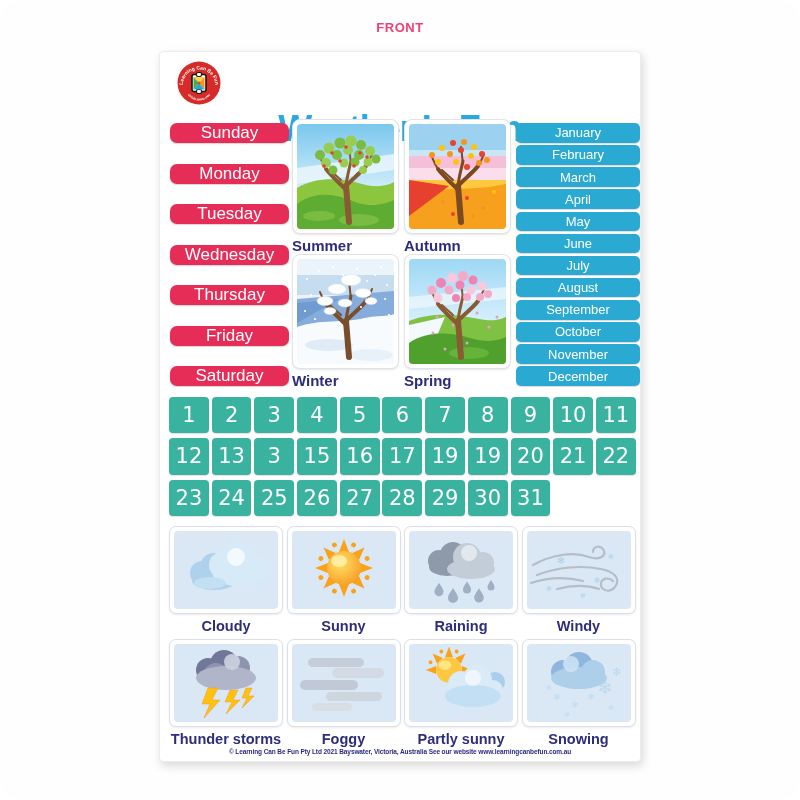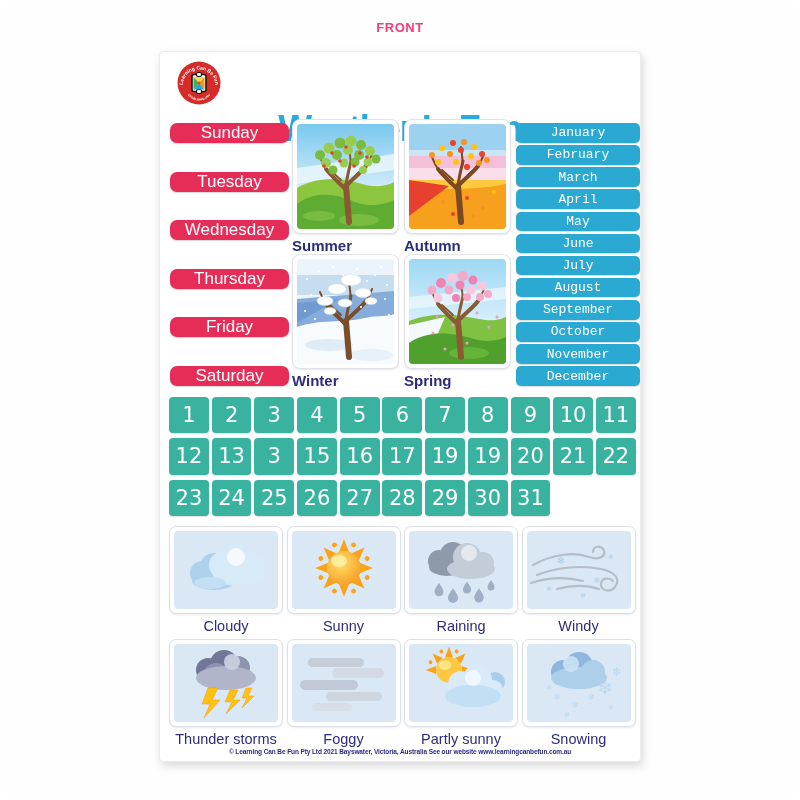--- a/index.html
+++ b/index.html
@@ -8,21 +8,21 @@
         font-family:"Liberation Sans",sans-serif;border-radius:22px;}
   .front-label{position:absolute;top:20px;left:0;right:0;text-align:center;
       font-size:13px;font-weight:bold;letter-spacing:.5px;color:#F23F76;}
   .poster{position:absolute;left:159px;top:51px;width:482px;height:711px;background:#ffffff;
       border:1px solid #ececec;border-radius:4px;box-shadow:2px 4px 10px rgba(0,0,0,.15);}
   .logo{position:absolute;left:17px;top:9px;width:44px;height:44px;}
   .title{position:absolute;left:0;right:0;top:56px;text-align:center;font-size:36px;
       font-weight:bold;letter-spacing:-1px;color:#2AA9E1;}
   .col-list{position:absolute;display:flex;flex-direction:column;justify-content:space-between;}
   .days-list{left:10px;top:71px;width:119px;height:263px;}
-  .months-list{left:356px;top:71px;width:124px;height:263px;font-family:Liberation Mono, monospace;}
+  .months-list{left:356px;top:71px;width:124px;height:263px;}
   .day-btn{height:20px;border-radius:7px;background:#E62D58;color:#fff;display:flex;
       align-items:center;justify-content:center;font-size:17px;
       box-shadow:0 1px 1.5px rgba(0,0,0,.18);}
   .month-btn{height:19.5px;border-radius:5px;background:#2AA9D2;color:#fff;display:flex;
       align-items:center;justify-content:center;font-size:13px;
       box-shadow:0 1px 1px rgba(0,0,0,.15);}
   .season-card{position:absolute;width:107px;height:115px;background:#fff;
       border:1px solid #E2E3E8;border-radius:8px;padding:4px;
       box-shadow:0 1px 2px rgba(0,0,0,.10);}
   .scene{width:100%;height:100%;border-radius:4px;overflow:hidden;}
@@ -33,21 +33,21 @@
       column-gap:2.9px;row-gap:5px;}
   .date-tile{width:39.8px;height:36.3px;background:#39B2A0;border-radius:4px;color:#fff;
       display:flex;align-items:center;justify-content:center;font-size:21px;
       font-family:"DejaVu Sans",sans-serif;box-shadow:0 1px 1px rgba(0,0,0,.12);}
   .weather-card{position:absolute;width:114px;height:88px;background:#fff;
       border:1px solid #DCDFE8;border-radius:7px;padding:4px;
       box-shadow:0 1px 2px rgba(0,0,0,.08);}
   .wbg{width:100%;height:100%;background:#DAE8F6;border-radius:4px;overflow:hidden;}
   .wbg svg{display:block;width:100%;height:100%;}
   .weather-label{position:absolute;width:114px;text-align:center;font-size:14.5px;
-      font-weight:normal;color:#2D2D7B;}
+      font-weight:bold;color:#2D2D7B;}
   .footer{position:absolute;left:0;right:0;top:696px;text-align:center;font-size:6.5px;
       font-weight:bold;color:#2B2B85;letter-spacing:-.1px;}
 </style>
 </head>
 <body>
 
 <div class="page">
   <div class="front-label">FRONT</div>
 
   <div class="poster">
@@ -74,20 +74,21 @@
         <polygon points="16.5,28.5 27.5,28.5 22,22" fill="#29A9D2"></polygon>
         <circle cx="22" cy="22" r="1.6" fill="#E8432E"></circle>
       </svg>
     </div>
 
     <div class="title">Weather Is Fun</div>
 
     <div class="col-list days-list">
 
     <div class="day-btn">Sunday</div>
+        <div class="day-btn">Monday</div>
         <div class="day-btn">Tuesday</div>
         <div class="day-btn">Wednesday</div>
         <div class="day-btn">Thursday</div>
         <div class="day-btn">Friday</div>
         <div class="day-btn">Saturday</div>
       </div>
 
     <div class="col-list months-list">
 
     <div class="month-btn">January</div>

